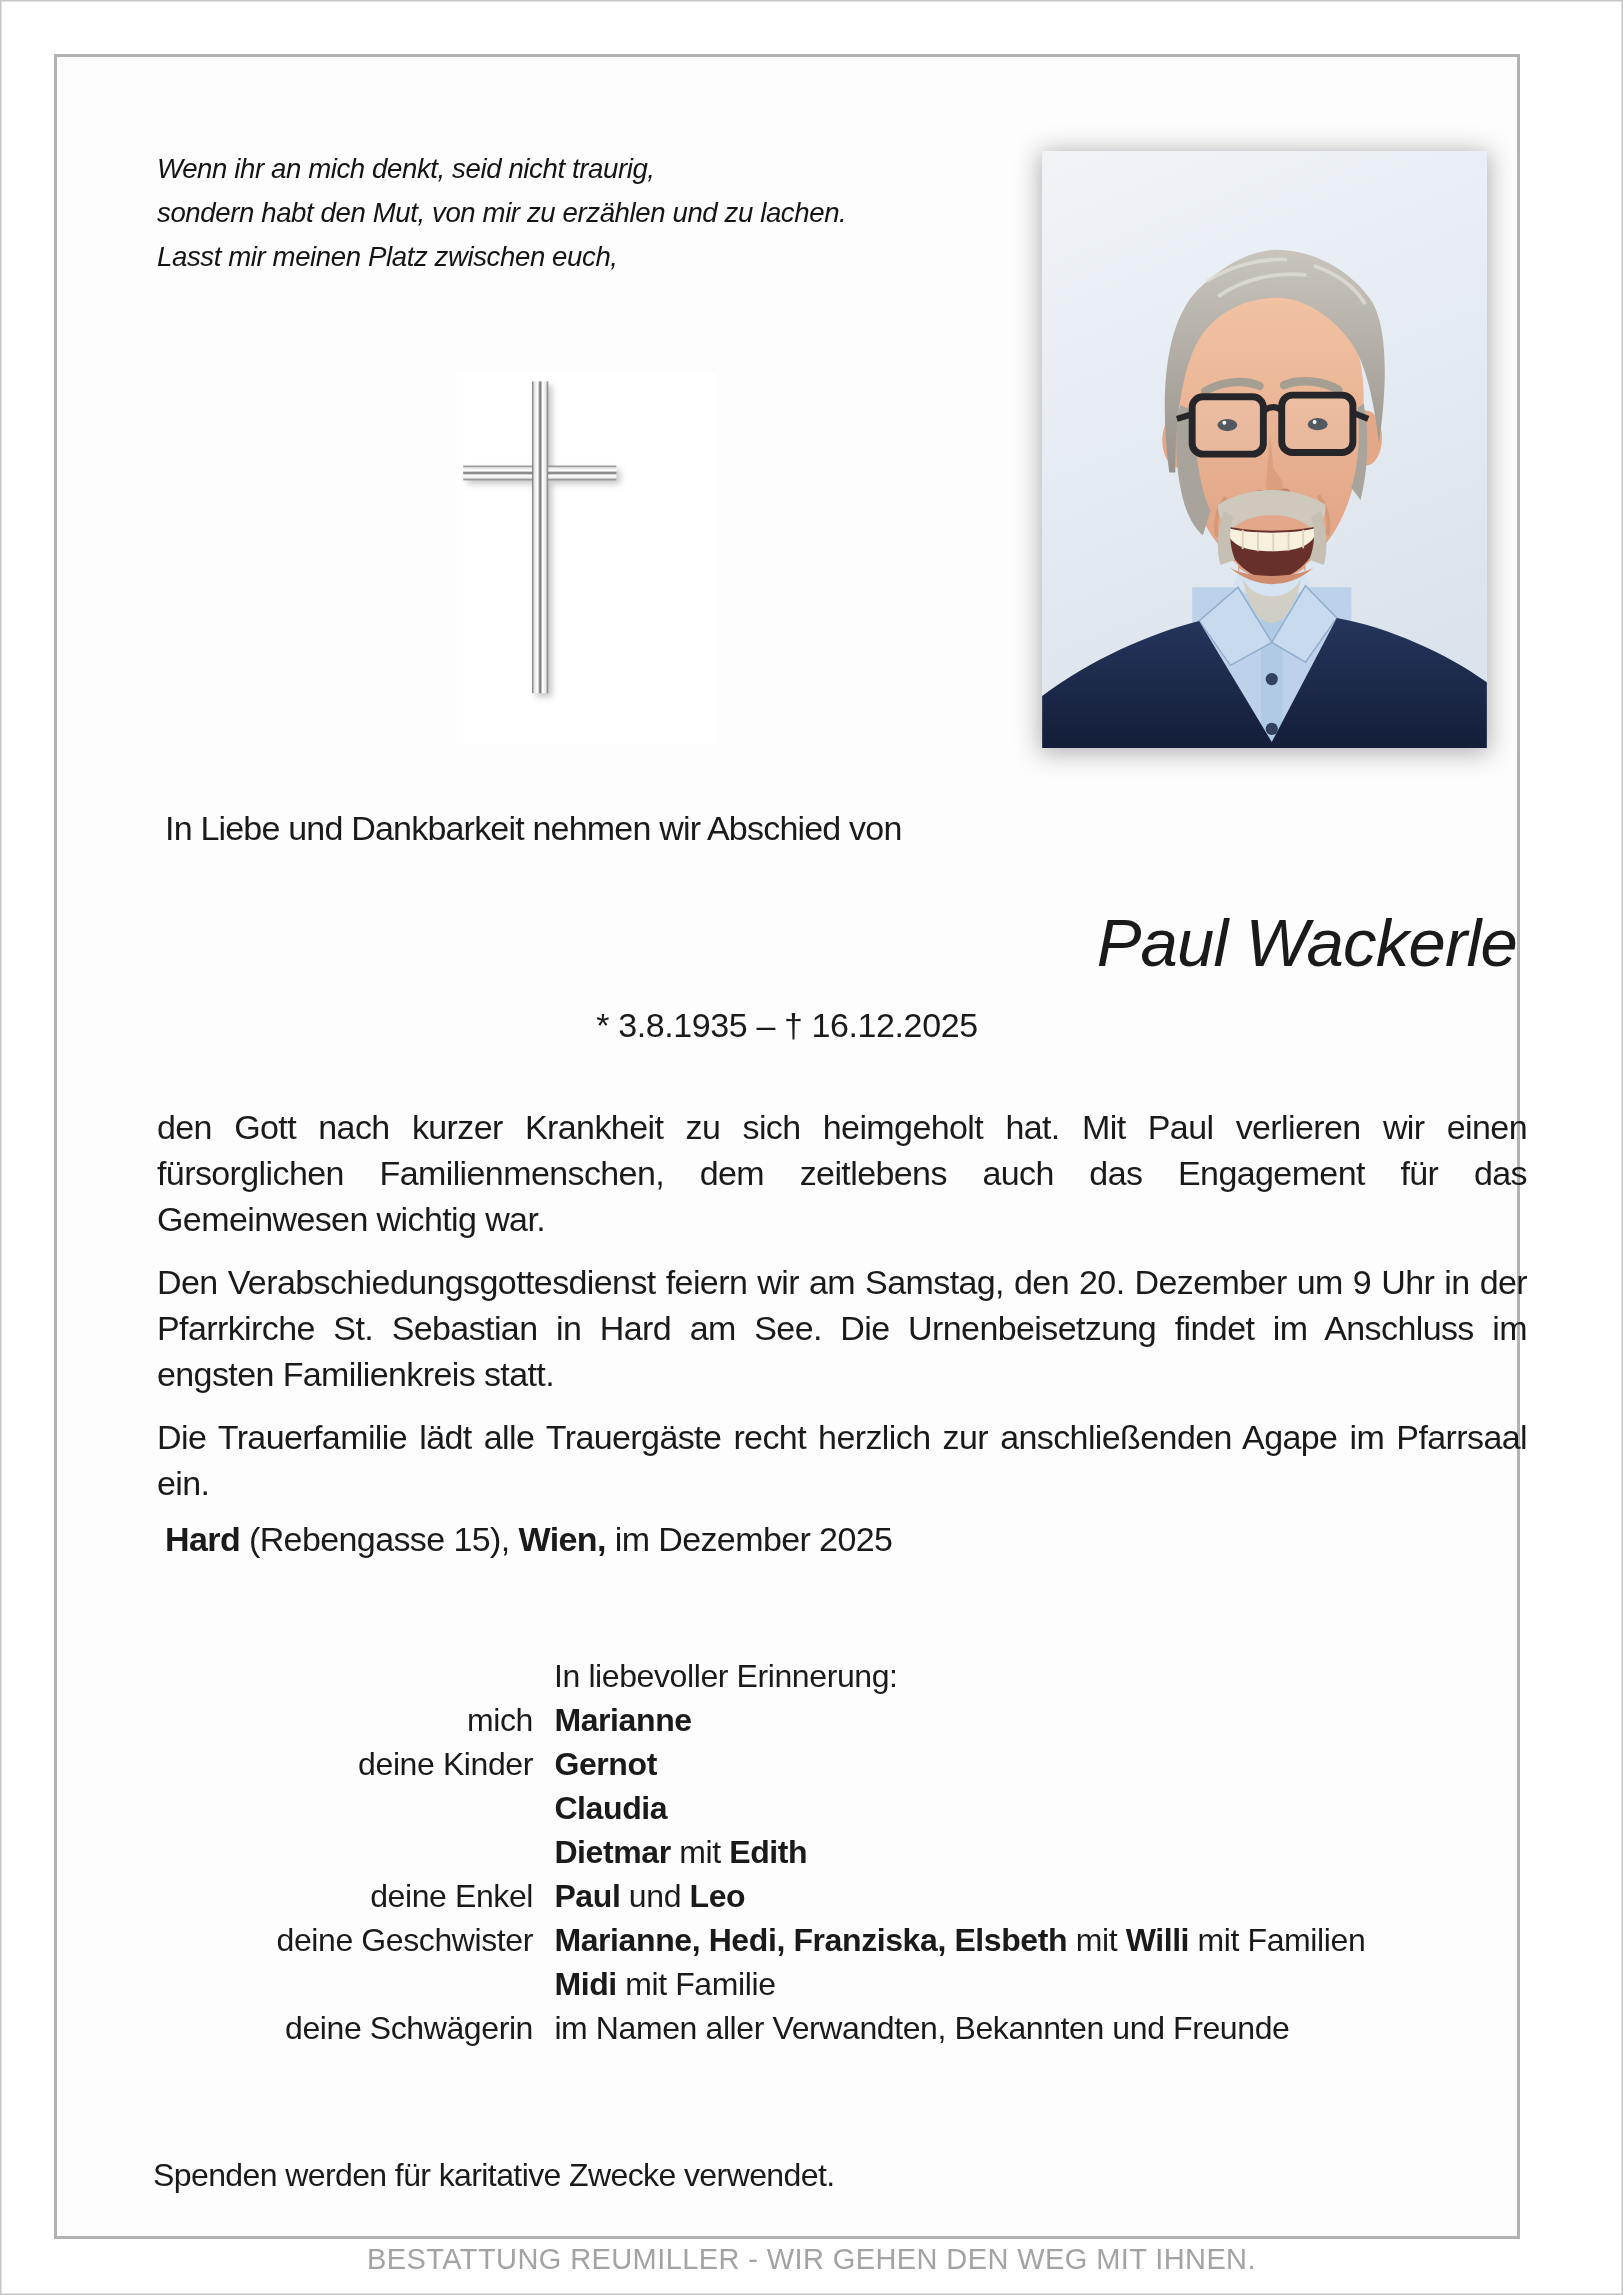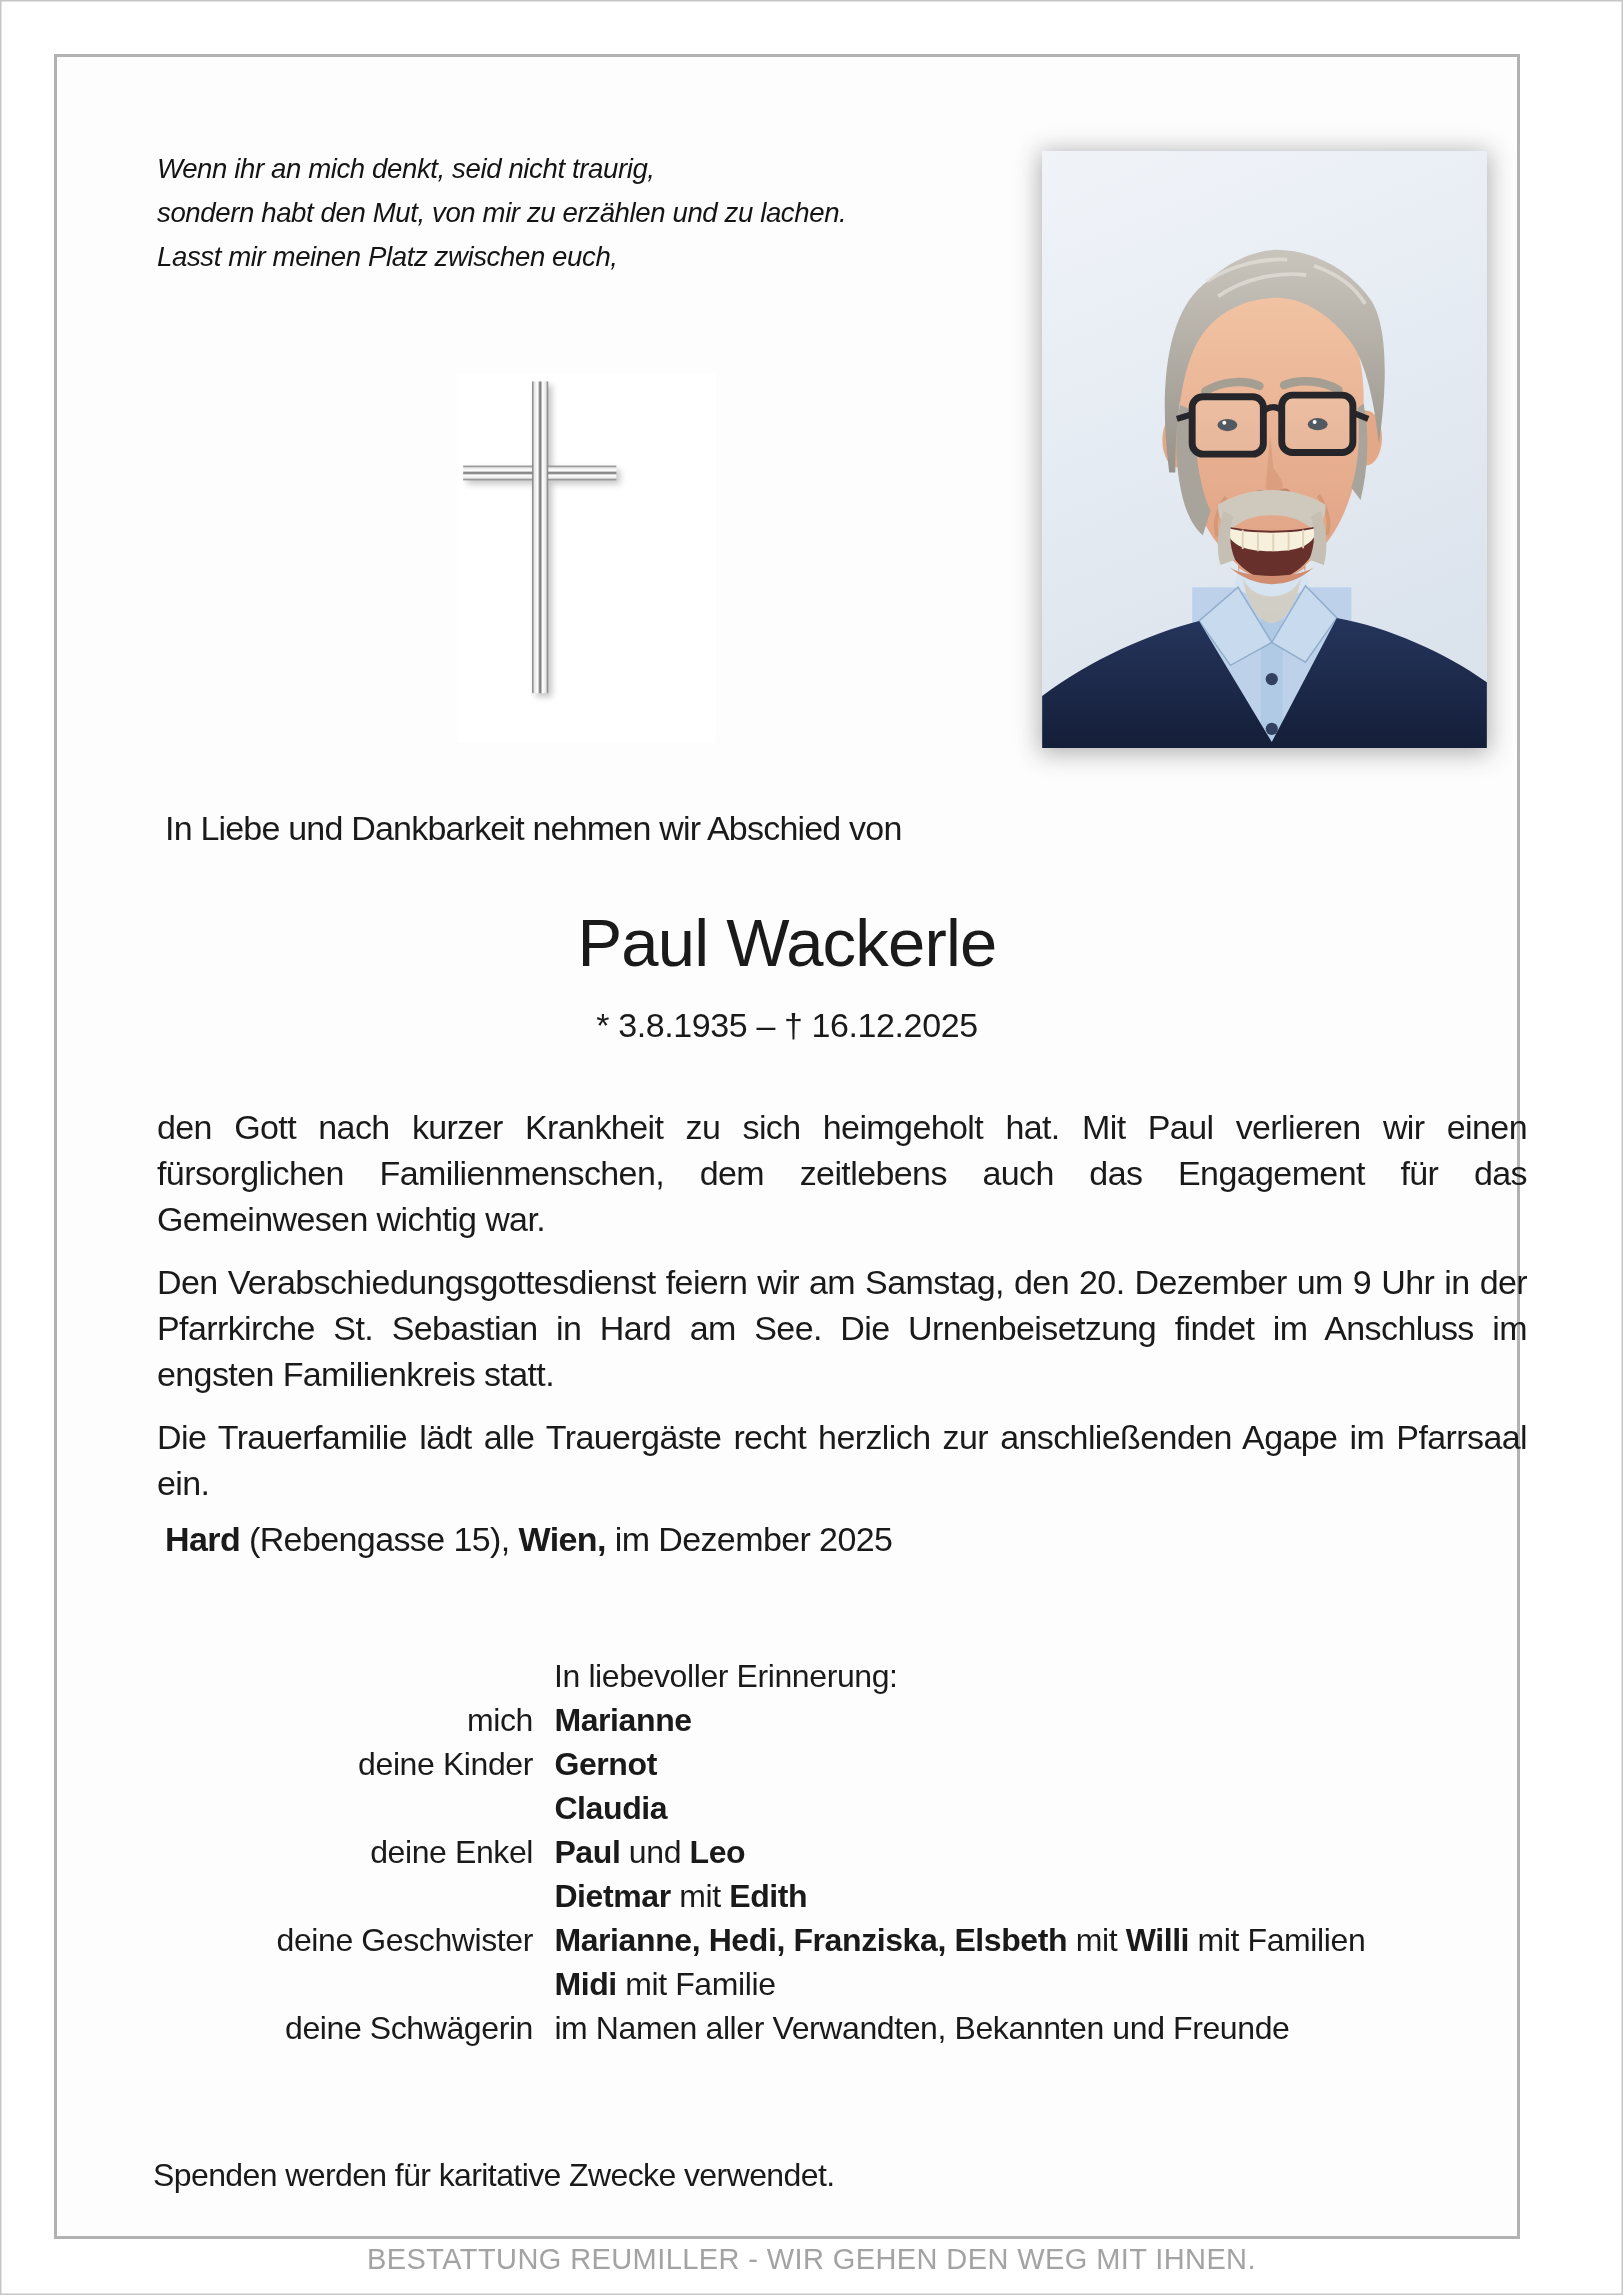--- a/index.html
+++ b/index.html
@@ -14,21 +14,21 @@
   }
   .quote{position:absolute;left:100px;top:90px;font-style:italic;font-size:27.6px;line-height:44px;letter-spacing:-0.4px;color:#141414;}
   .cross-plate{position:absolute;left:400px;top:316px;width:259px;height:370px;background:#ffffff;}
   .cross-plate svg{display:block;width:100%;height:100%;}
   .portrait{
     position:absolute;left:985px;top:94px;width:445px;height:597px;
     background:#e7edf4;box-shadow:0 3.1px 23px 3.1px rgba(50,50,55,0.38);
   }
   .portrait svg{display:block;width:100%;height:100%;}
   .intro{position:absolute;left:108px;top:752px;font-size:34px;letter-spacing:-0.8px;}
-  .name{position:absolute;left:0;top:847px;width:100%;text-align:center;font-size:67px;letter-spacing:-0.8px;}
+  .name{position:absolute;left:0;top:847px;width:100%;text-align:right;font-size:67px;letter-spacing:-0.8px;font-style:italic;}
   .dates{position:absolute;left:0;top:949px;width:100%;text-align:center;font-size:34px;letter-spacing:-0.4px;}
   .paragraphs{position:absolute;left:100px;top:1047px;width:1370px;}
   .paragraphs p{margin:0 0 17px 0;font-size:34px;line-height:46px;text-align:justify;letter-spacing:-0.6px;}
   .place{position:absolute;left:108px;top:1463px;font-size:34px;letter-spacing:-0.6px;}
   .seg-b{font-weight:bold;}
   .memoriam{position:absolute;left:100px;top:1597px;width:1378px;font-size:32px;line-height:44px;letter-spacing:-0.4px;}
   .mem-heading{margin-left:397px;}
   .mem-row{display:flex;}
   .mem-label{width:376px;text-align:right;flex:0 0 auto;}
   .mem-value{margin-left:21.4px;}
@@ -178,28 +178,28 @@
           </div>
           <div class="mem-row">
             <div class="mem-label">deine Kinder</div>
             <div class="mem-value"><span class="seg seg-b">Gernot</span></div>
           </div>
           <div class="mem-row">
             <div class="mem-label"></div>
             <div class="mem-value"><span class="seg seg-b">Claudia</span></div>
           </div>
           <div class="mem-row">
+            <div class="mem-label"></div>
+            <div class="mem-value"><span class="seg seg-b">Dietmar</span><span class="seg"> mit </span><span class="seg seg-b">Edith</span></div>
+          </div>
+          <div class="mem-row">
             <div class="mem-label">deine Enkel</div>
             <div class="mem-value"><span class="seg seg-b">Paul</span><span class="seg"> und </span><span class="seg seg-b">Leo</span></div>
           </div>
           <div class="mem-row">
-            <div class="mem-label"></div>
-            <div class="mem-value"><span class="seg seg-b">Dietmar</span><span class="seg"> mit </span><span class="seg seg-b">Edith</span></div>
-          </div>
-          <div class="mem-row">
             <div class="mem-label">deine Geschwister</div>
             <div class="mem-value"><span class="seg seg-b">Marianne, Hedi, Franziska, Elsbeth</span><span class="seg"> mit </span><span class="seg seg-b">Willi</span><span class="seg"> mit Familien</span></div>
           </div>
           <div class="mem-row">
             <div class="mem-label"></div>
             <div class="mem-value"><span class="seg seg-b">Midi</span><span class="seg"> mit Familie</span></div>
           </div>
           <div class="mem-row">
             <div class="mem-label">deine Schwägerin</div>
             <div class="mem-value"><span class="seg">im Namen aller Verwandten, Bekannten und Freunde</span></div>

